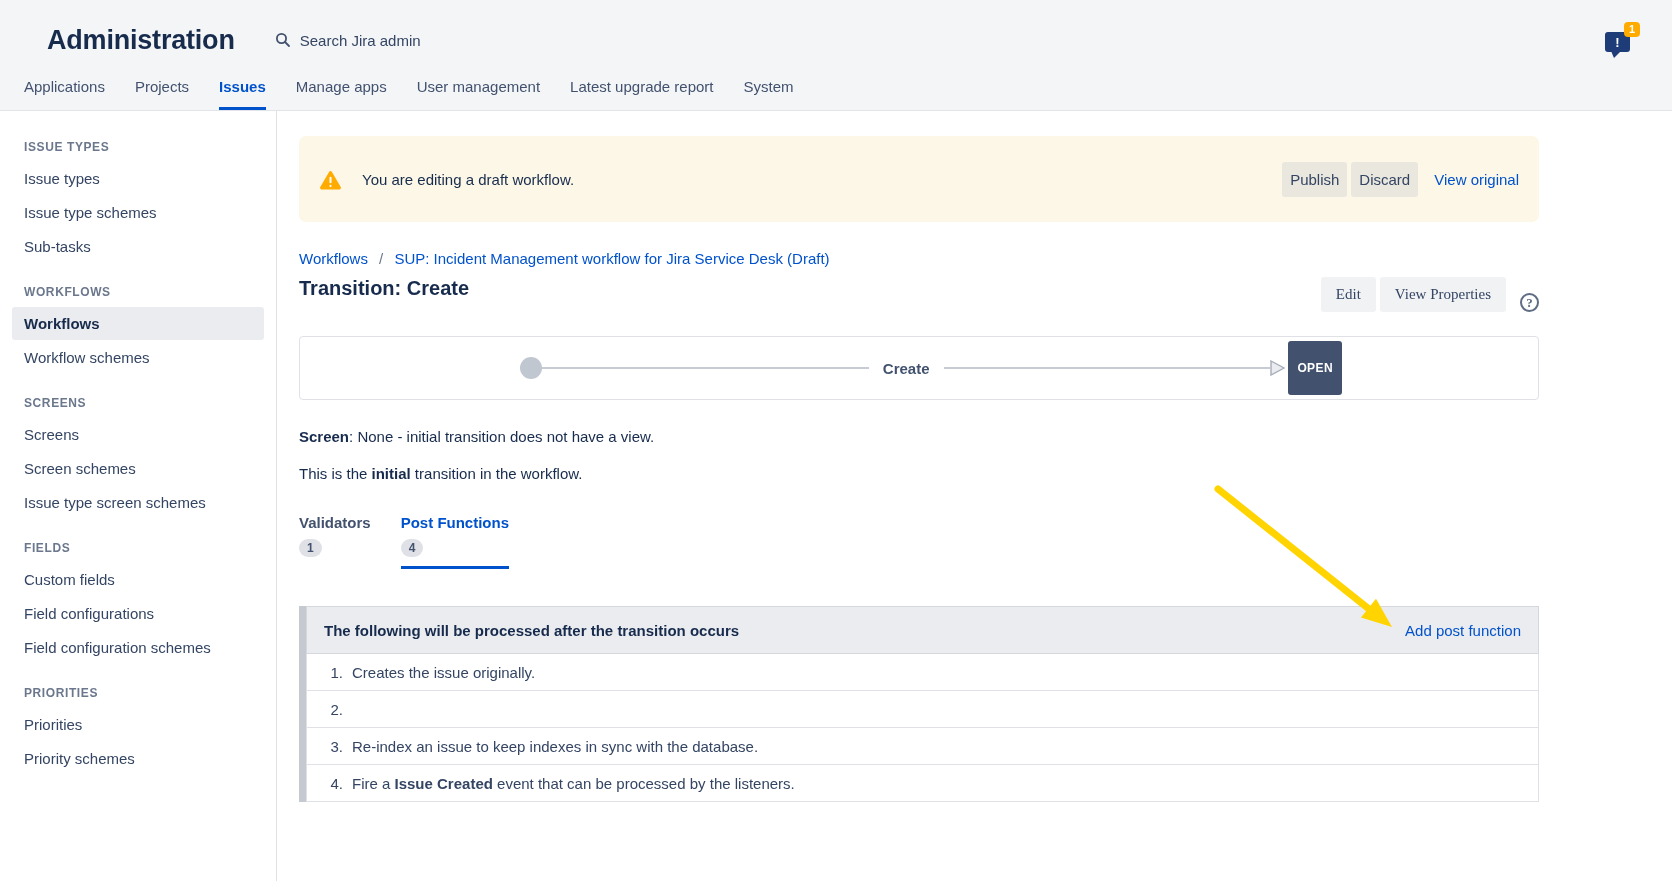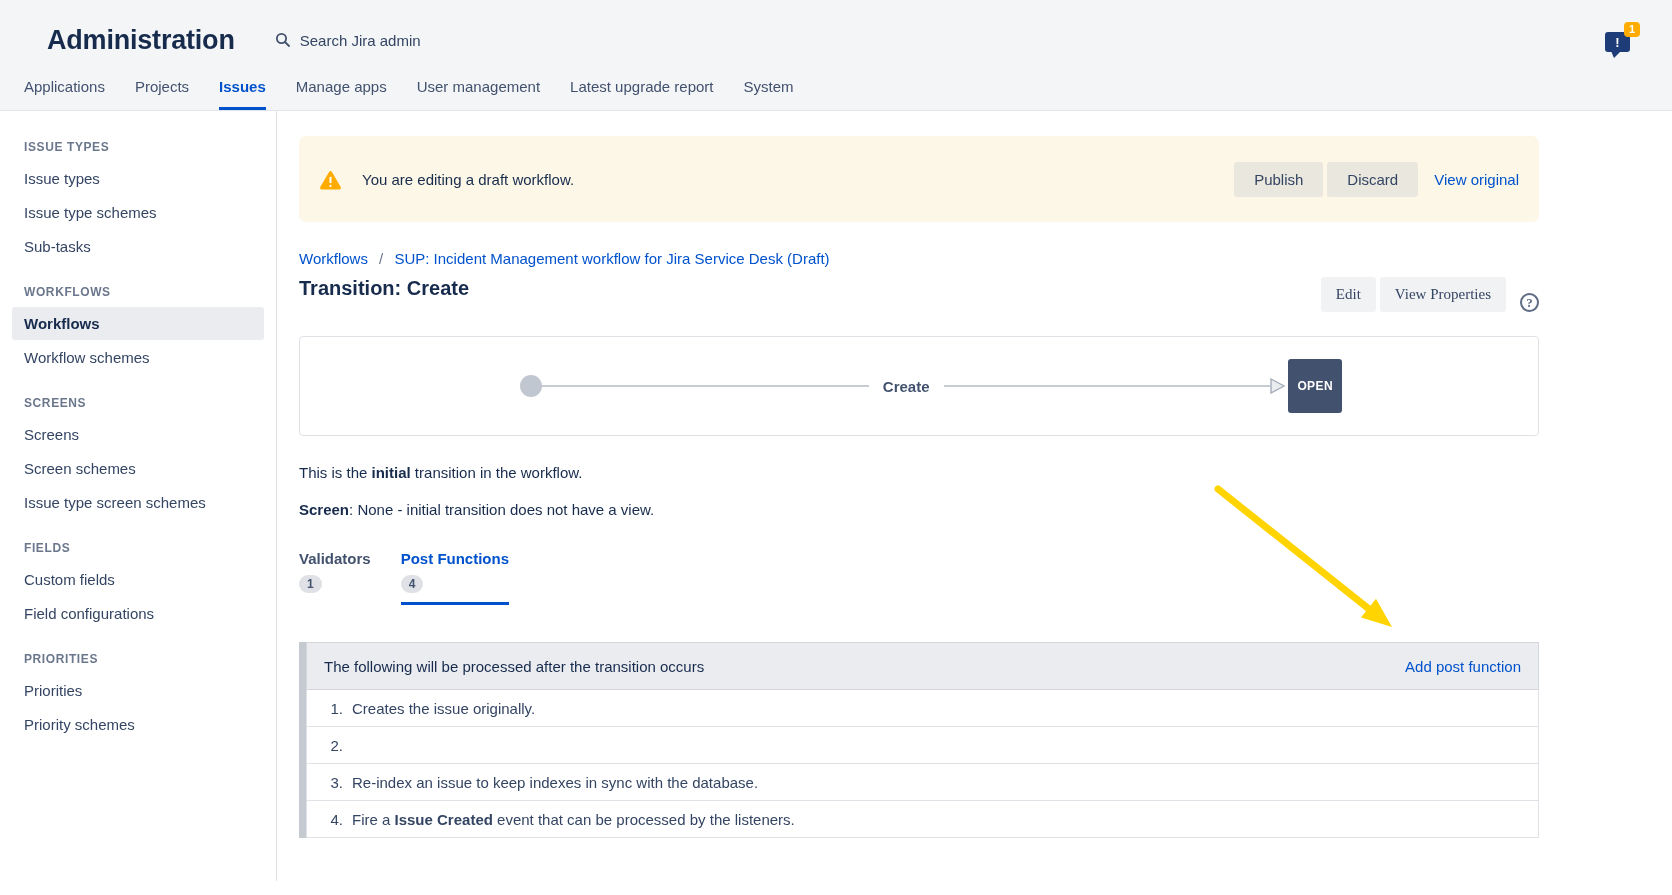--- a/index.html
+++ b/index.html
@@ -44,37 +44,37 @@
   .sb-item{font-size:15px; color:#344563; padding:8px 24px; margin:1px 0; cursor:pointer;}
   .sb-item.selected{background:var(--sel-bg); color:var(--navy); font-weight:700; margin:1px 12px;
     padding:8px 12px; border-radius:3px;}
   .main{flex:1; padding:25px 0 0 22px; position:relative;}
   .content{width:1240px;}
   
   .banner{background:var(--banner-bg); border-radius:7px; height:86px; display:flex;
     align-items:center; padding:0 20px;}
   .banner-msg{margin-left:20px; font-size:15px; color:var(--navy);}
   .banner-actions{margin-left:auto; display:flex; align-items:center;}
-  .btn-warn{background:#E9E7DE; border:none; border-radius:3px; padding:9px 20px; font-size:15px;
+  .btn-warn{background:#E9E7DE; border:none; border-radius:3px; padding:9px 8px; font-size:15px;
     color:#344563; cursor:pointer; font-family:inherit; margin-left:4px;}
   .link{color:var(--accent); font-size:15px; cursor:pointer; text-decoration:none;}
   .view-original{margin-left:16px;}
   
   .title-row{display:flex; margin-top:28px; align-items:flex-start;}
   .breadcrumb{font-size:15px;}
   .crumb-sep{color:#6B778C; margin:0 7px;}
   .page-title{font-size:20px; font-weight:700; margin-top:10px; color:var(--navy);}
   .title-actions{margin-left:auto; display:flex; align-items:flex-end; margin-top:27px;font-family:Liberation Serif, serif;}
   .btn{background:#F1F2F4; border:none; border-radius:3px; padding:9px 15px; font-size:15px;
     color:#344563; cursor:pointer; font-family:inherit; margin-left:4px;}
   .help-circle{width:19px; height:19px; border:2px solid #5E6C84; border-radius:50%; color:#5E6C84;
     font-size:13px; font-weight:700; display:flex; align-items:center; justify-content:center;
     margin-left:14px; cursor:pointer;}
   
-  .diagram-card{margin-top:24px; border:1px solid #DFE1E6; border-radius:4px; height:100px; position:relative;}
+  .diagram-card{margin-top:24px; border:1px solid #DFE1E6; border-radius:4px; height:64px; position:relative;}
   .diagram-row{position:absolute; left:220px; right:196px; top:50%; transform:translateY(-50%);
     display:flex; align-items:center;}
   .node-circle{width:22px; height:22px; border-radius:50%; background:#C1C7D0; flex-shrink:0;}
   .edge{flex:1; height:2px; background:#C7CCD4;}
   .edge-label{font-size:15px; font-weight:700; color:#42526E; padding:0 14px;}
   .status-badge{background:var(--status-bg); color:#fff; font-size:12px; font-weight:700;
     padding:20px 9px; border-radius:3px; letter-spacing:0.4px; margin-left:3px;}
   
   .para{font-size:15px; margin:0; margin-top:28px; color:var(--navy);}
   .para + .para{margin-top:20px;}
@@ -82,21 +82,21 @@
   .tab{cursor:pointer; padding-bottom:9px; border-bottom:3px solid transparent;}
   .tab-label{font-size:15px; font-weight:600; color:var(--muted);}
   .tab.active{border-bottom-color:var(--accent);}
   .tab.active .tab-label{color:var(--accent);}
   .tab-count{display:inline-block; background:#DFE1E6; color:#42526E; font-size:12px; font-weight:700;
     border-radius:10px; padding:2px 8px; margin-top:8px; line-height:1.2;}
   
   .pf-table{margin-top:37px; border-left:7px solid #C5CAD1;}
   .pf-header{display:flex; align-items:center; background:var(--thead-bg); border:1px solid #D4D7DC;
     height:48px; padding:0 17px;}
-  .pf-header-text{font-size:15px; font-weight:400; color:var(--navy);}
+  .pf-header-text{font-size:15px; font-weight:700; color:var(--navy);}
   .add-link{margin-left:auto;}
   .pf-row{display:flex; align-items:center; height:37px; border:1px solid #DFE1E6; border-top:none;
     font-size:15px; color:#344563; padding-left:9px; background:#fff;}
   .pf-num{width:27px; text-align:right; margin-right:9px; flex-shrink:0;}
   
   .overlay{position:absolute; left:0; top:0; width:1672px; height:895px; pointer-events:none; z-index:9;}
 </style>
 </head>
 <body>
 
@@ -137,20 +137,21 @@
       <div class="sb-heading">WORKFLOWS</div>
       <div class="sb-item selected">Workflows</div>
       <div class="sb-item">Workflow schemes</div>
       <div class="sb-heading">SCREENS</div>
       <div class="sb-item">Screens</div>
       <div class="sb-item">Screen schemes</div>
       <div class="sb-item">Issue type screen schemes</div>
       <div class="sb-heading">FIELDS</div>
       <div class="sb-item">Custom fields</div>
       <div class="sb-item">Field configurations</div>
+      <div class="sb-item">Field configuration schemes</div>
       <div class="sb-heading">PRIORITIES</div>
       <div class="sb-item">Priorities</div>
       <div class="sb-item">Priority schemes</div>
     </div>
 
   <div class="main">
     <div class="content">
 
       <div class="banner">
         <span style="display:flex;">
@@ -192,22 +193,22 @@
           <span class="edge"></span>
           <span style="display:flex;">
             <svg width="15" height="16" viewBox="0 0 15 16">
                 <polygon points="1,1 14,8 1,15" fill="#EBECF0" stroke="#A5ADBA" stroke-width="1.4"></polygon>
               </svg>
           </span>
           <span class="status-badge">OPEN</span>
         </div>
       </div>
 
+      <p class="para"><b>Screen</b><span>: None - initial transition does not have a view.</span></p>
       <p class="para"><span>This is the </span><b>initial</b><span> transition in the workflow.</span></p>
-      <p class="para"><b>Screen</b><span>: None - initial transition does not have a view.</span></p>
 
       <div class="tabs">
         <div class="tab">
           <div class="tab-label">Validators</div>
           <span class="tab-count">1</span>
         </div>
         <div class="tab active">
           <div class="tab-label">Post Functions</div>
           <span class="tab-count">4</span>
         </div>

